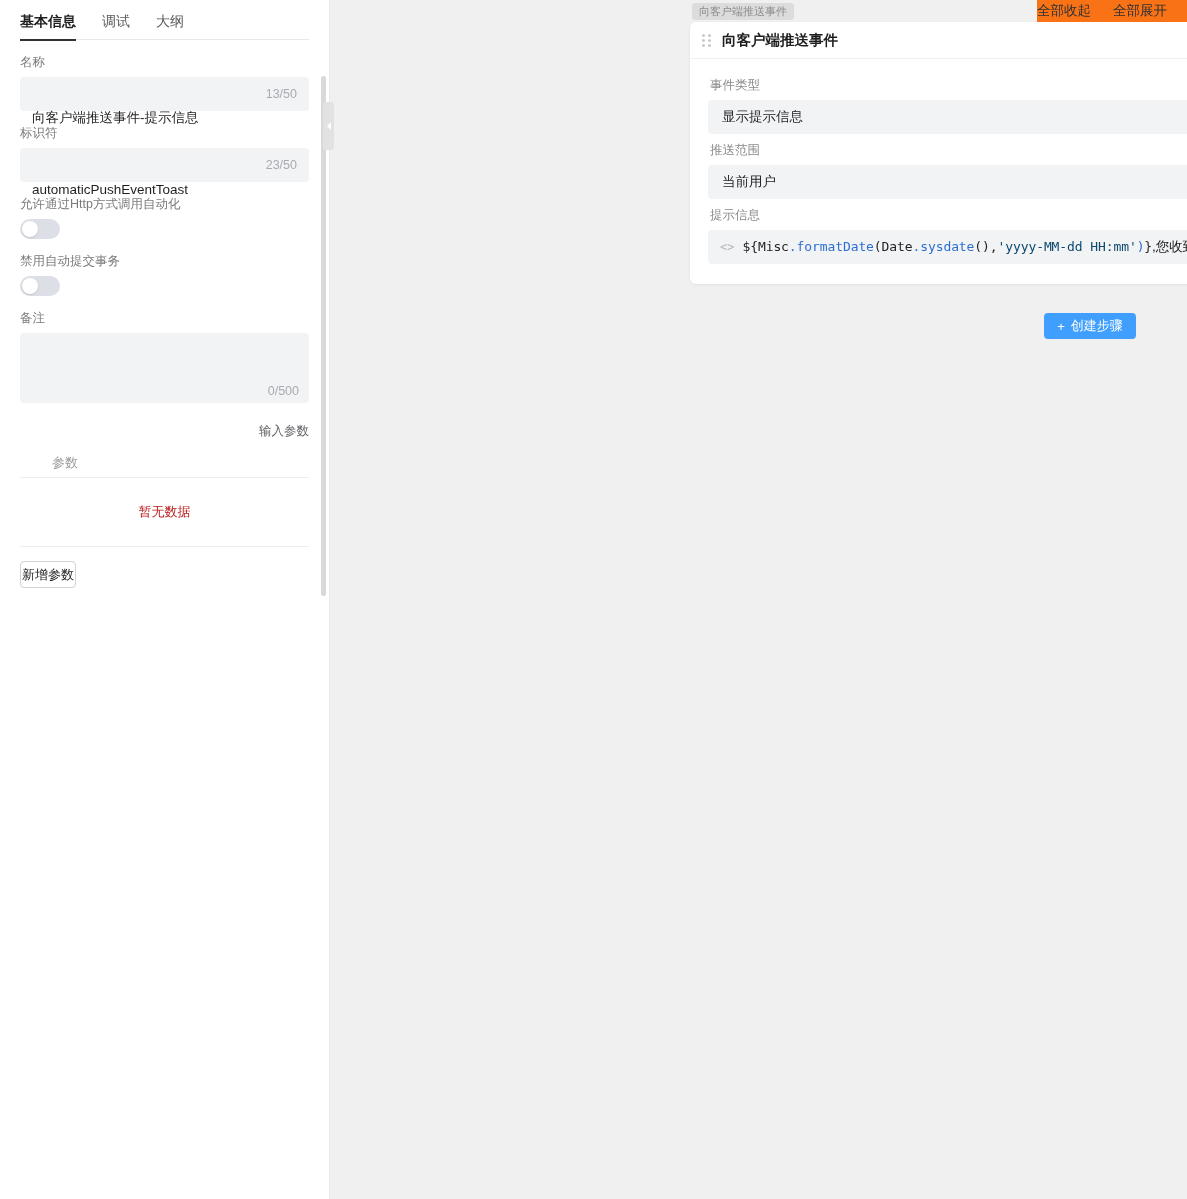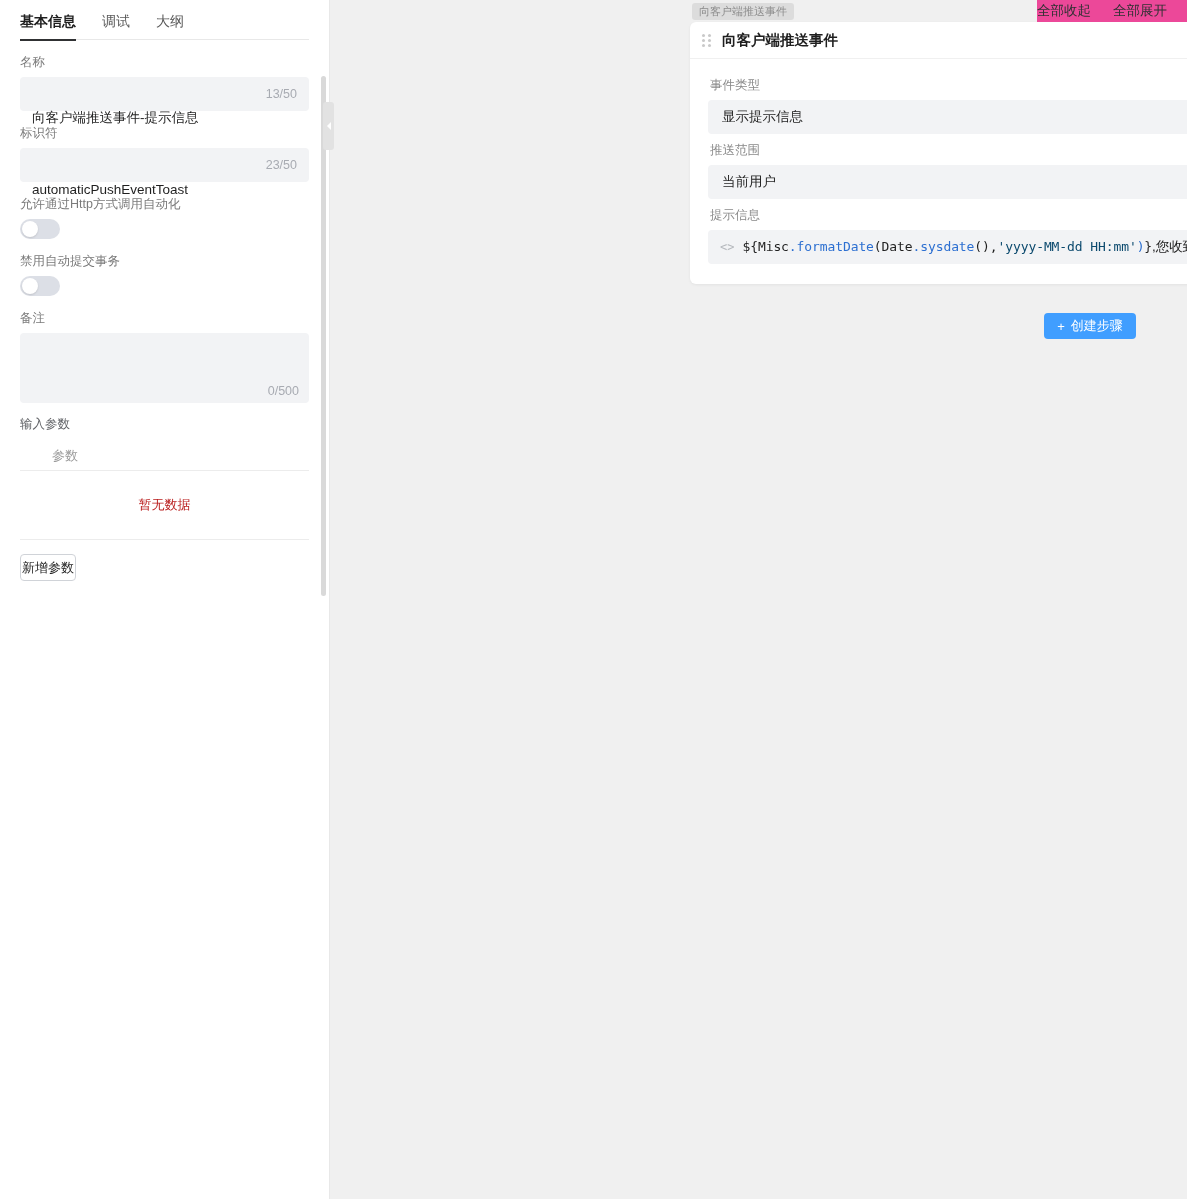--- a/index.html
+++ b/index.html
@@ -137,21 +137,22 @@
   .textarea .counter {
     position: absolute;
     right: 10px;
     bottom: 5px;
     margin: 0;
   }
 
   .section-label {
     font-size: 12.5px;
     color: #606266;
-    margin: 13px 0 0 0;
+    margin: 20px 0 0 0;
+    text-align: right;
   }
   .param-table {
     margin-top: 8px;
   }
   .param-head {
     height: 30px;
     display: flex;
     align-items: center;
     border-bottom: 1px solid #ececec;
     font-size: 13px;
@@ -228,21 +229,21 @@
   }
   .top-actions {
     position: absolute;
     top: 0;
     right: 0;
     height: 22px;
     display: flex;
     align-items: center;
     gap: 22px;
     padding-right: 20px;
-    background: #ec4899;
+    background: #f97316;
     z-index: 4;
   }
   .top-actions .link {
     font-size: 13.5px;
     color: #303133;
     cursor: pointer;
     white-space: nowrap;
   }
   .node-chip {
     position: absolute;

